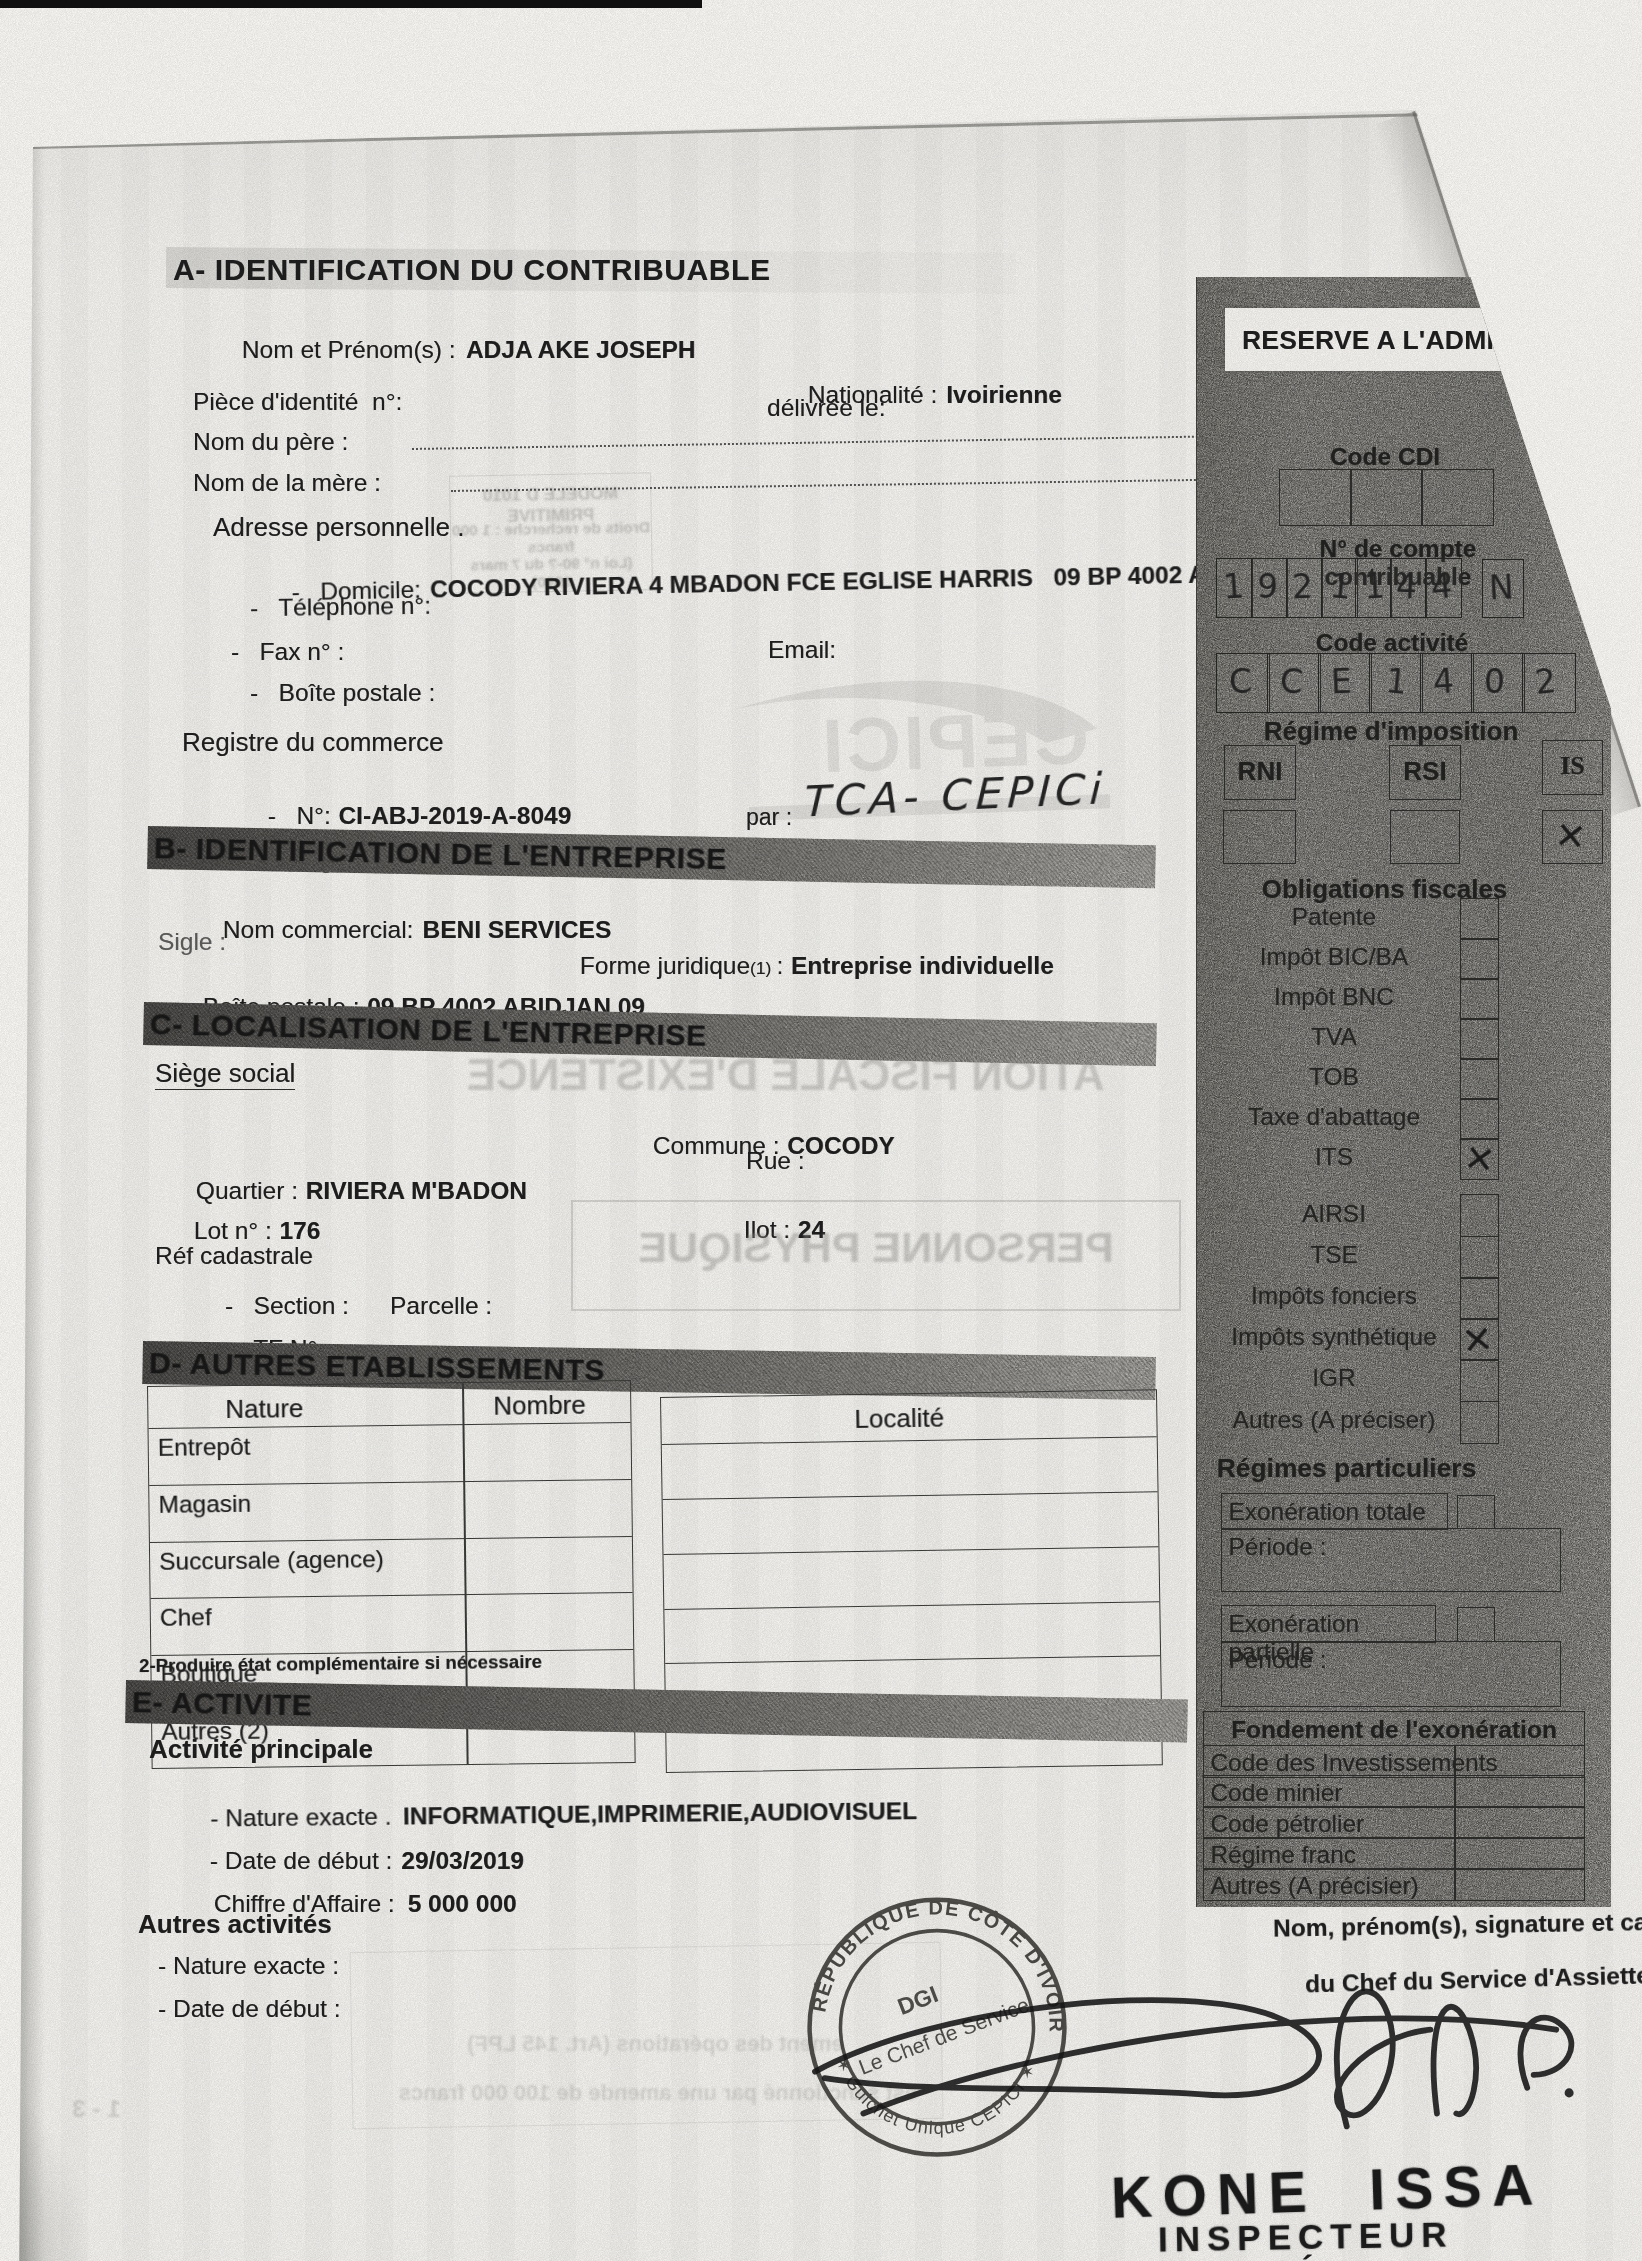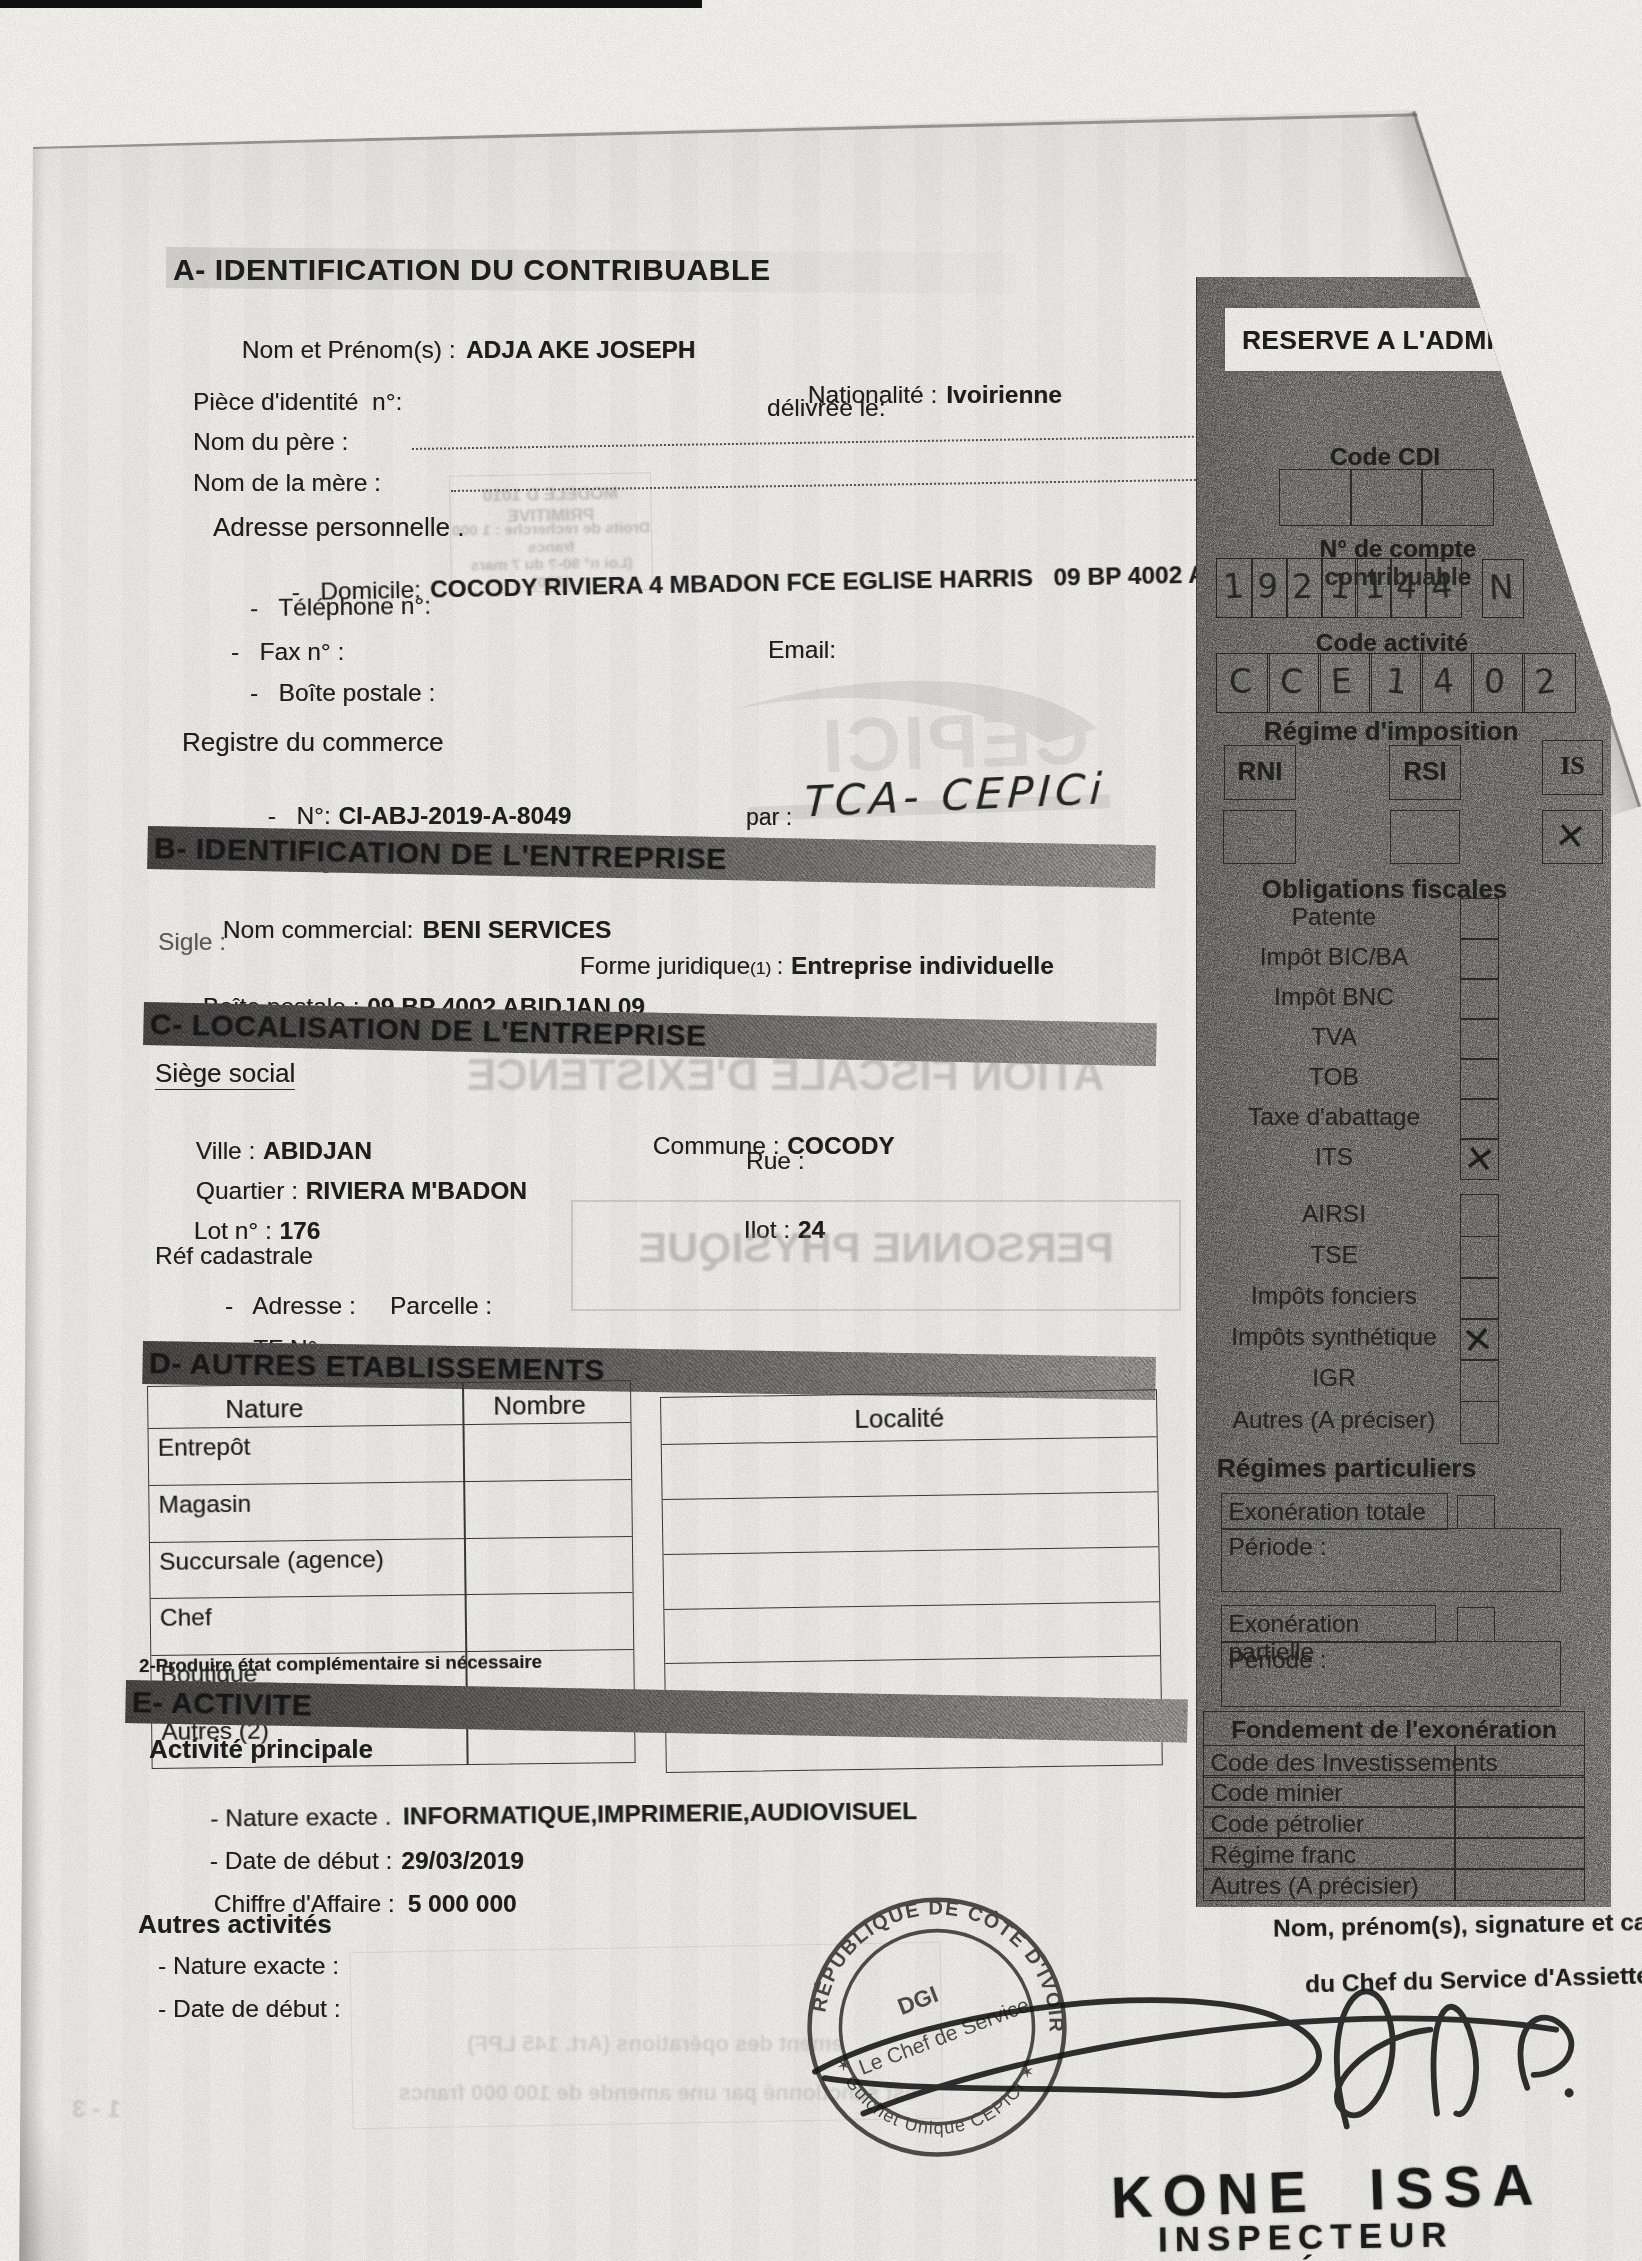--- a/index.html
+++ b/index.html
@@ -148,42 +148,39 @@
     <div class="bar" style="left:144px;top:1002px;width:1013px;transform:rotate(1.2deg);">
       <svg class="noise" width="100%" height="100%" viewBox="0 0 1572 66">
           <rect width="100%" height="100%" filter="url(#grainF)" opacity=".4"></rect>
         </svg>
       <div class="bt">C- LOCALISATION DE L'ENTREPRISE</div>
     </div>
 
     <div class="ghost" style="left:412px;top:1050px;width:747px;font-size:44px;opacity:.38;text-align:center;">ATION FISCALE D'EXISTENCE</div>
 
     <div class="t ink f40 lb" style="left:155px;top:1058px;border-bottom:1.9px solid #2f2f2d;padding-bottom:0;">Siège social</div>
-    <div class="t ink f38" style="left:155px;top:1109px;">
-      <span class="lb">Ville :</span><span class="vl" style="margin-left:7.7px;">ABIDJAN</span>
-    </div>
     <div class="t ink f38" style="left:612px;top:1104px;">
       <span class="lb">Commune :</span><span class="vl" style="margin-left:7.7px;">COCODY</span>
     </div>
     <div class="t ink f38" style="left:155px;top:1149px;">
       <span class="lb">Quartier :</span><span class="vl" style="margin-left:7.7px;">RIVIERA M'BADON</span>
     </div>
     <div class="t ink f38 lb" style="left:746px;top:1147px;">Rue :</div>
     <div class="t ink f38" style="left:153px;top:1189px;">
       <span class="lb">Lot n° :</span><span class="vl" style="margin-left:7.7px;">176</span>
     </div>
     <div class="t ink f38" style="left:703px;top:1188px;">
       <span class="lb">Ilot :</span><span class="vl" style="margin-left:7.7px;">24</span>
     </div>
 
     <div class="abs" style="left:571px;top:1200px;width:606px;height:107px;border:2.6px solid rgba(130,130,126,.28);"></div>
     <div class="ghost" style="left:599px;top:1223px;width:554px;font-size:43px;opacity:.42;text-align:center;">PERSONNE PHYSIQUE</div>
 
     <div class="t ink f38 lb" style="left:155px;top:1242px;">Réf cadastrale</div>
-    <div class="t ink f38 lb" style="left:225px;top:1292px;">-   Adresse :</div>
+    <div class="t ink f38 lb" style="left:225px;top:1292px;">-   Section :</div>
     <div class="t ink f38 lb" style="left:390px;top:1292px;">Parcelle :</div>
     <div class="t ink f38 lb" style="left:225px;top:1335px;">-   TF N° :</div>
 
     <div class="bar" style="left:143px;top:1341px;width:1013px;transform:rotate(.9deg);">
       <svg class="noise" width="100%" height="100%" viewBox="0 0 1572 66">
           <rect width="100%" height="100%" filter="url(#grainF)" opacity=".4"></rect>
         </svg>
       <div class="bt">D- AUTRES ETABLISSEMENTS</div>
     </div>
 

